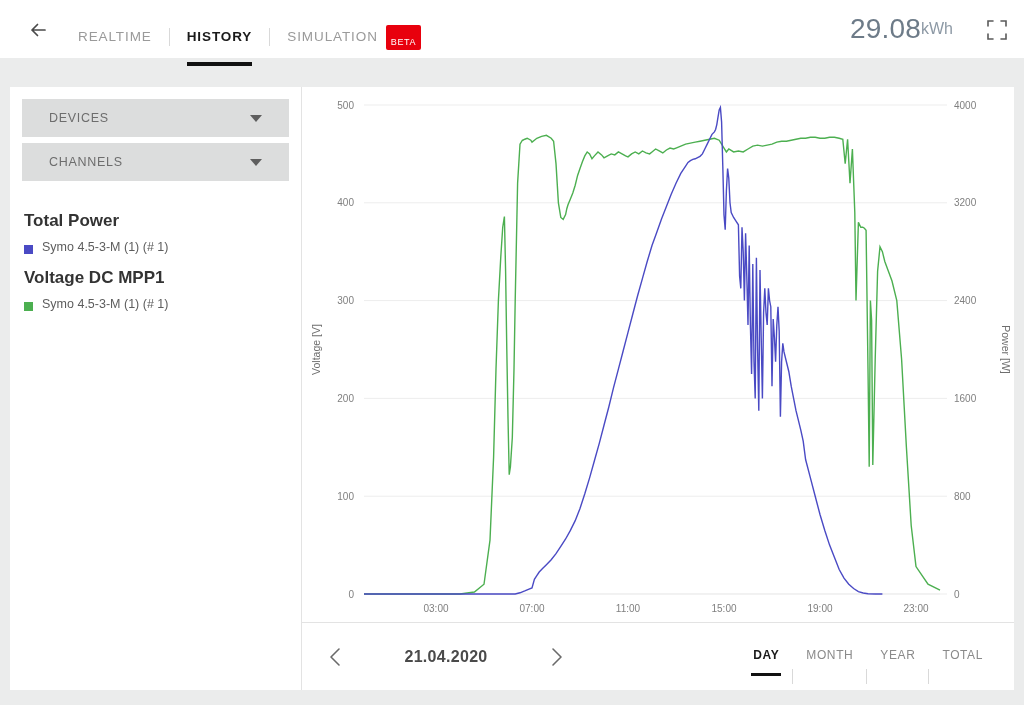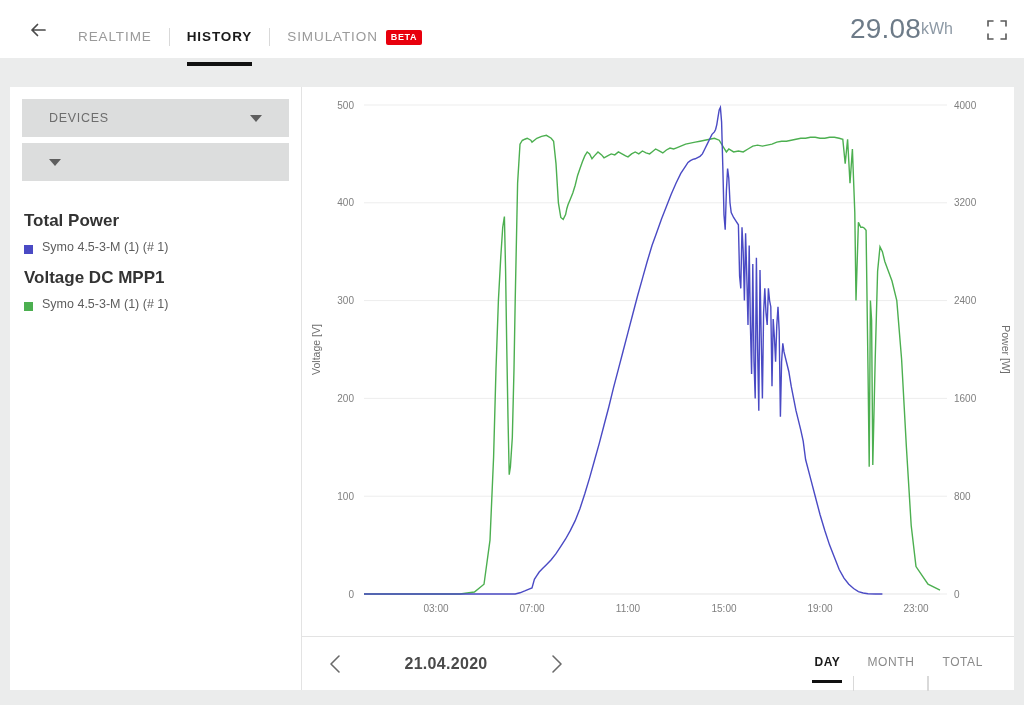--- a/index.html
+++ b/index.html
@@ -49,23 +49,23 @@
   }
   .nav-divider {
     width: 1px; height: 18px;
     background: #d9d9d9;
   }
   #beta-badge {
     display: inline-block;
     background: #e8000d;
     color: #fff;
     font-size: 9px;
-    font-weight: bold;
+    font-weight: normal;
     letter-spacing: 0.6px;
-    padding: 2px 5px 2px 5px;
+    padding: 12px 5px 2px 5px;
     border-radius: 2px;
     margin-left: 8px;
     vertical-align: middle;
     line-height: 1.15;
     text-align: right;
   }
   #energy-readout {
     position: absolute; right: 71px; top: 0;
     height: 58px;
     display: flex; align-items: center;
@@ -151,21 +151,21 @@
     font-size: 10.5px;
     fill: #6e6e6e;
   }
   .gridline { stroke: #ededed; stroke-width: 1; }
   .series-path { fill: none; stroke-width: 1.4; }
 
   
   #chart-footer {
     position: absolute;
     left: 292px; right: 0; bottom: 0;
-    height: 54px;
+    height: 68px;
     border-top: 1px solid #e3e3e3;
     display: flex; align-items: center;
   }
   .date-arrow {
     width: 40px; height: 40px;
     display: flex; align-items: center; justify-content: center;
     cursor: pointer;
   }
   #date-prev { margin-left: 14px; }
   #date-label {
@@ -245,20 +245,21 @@
 <div id="content-panel">
 
   <div id="sidebar">
 
     <div class="accordion-row">
       <span class="accordion-label">DEVICES</span>
       <span class="caret-down"></span>
     </div>
 
     <div class="accordion-row">
+      <span class="accordion-label">CHANNELS</span>
       <span class="caret-down"></span>
     </div>
 
     <div id="legend">
       <div class="legend-group">
         <div class="legend-title">Total Power</div>
         <div class="legend-item">
           <span class="legend-swatch" style="background: rgb(74, 74, 196);"></span>
           <span class="legend-text">Symo 4.5-3-M (1) (# 1)</span>
         </div>
@@ -328,19 +329,22 @@
 
     <div id="range-tabs">
       <div class="range-tab active">
         <span>DAY</span>
       </div>
       <div class="range-divider"></div>
       <div class="range-tab">
         <span>MONTH</span>
       </div>
       <div class="range-divider"></div>
+      <div class="range-tab">
+        <span>YEAR</span>
+      </div>
       <div class="range-divider"></div>
       <div class="range-tab">
         <span>TOTAL</span>
       </div>
     </div>
   </div>
 </div>
 
 </body></html>

